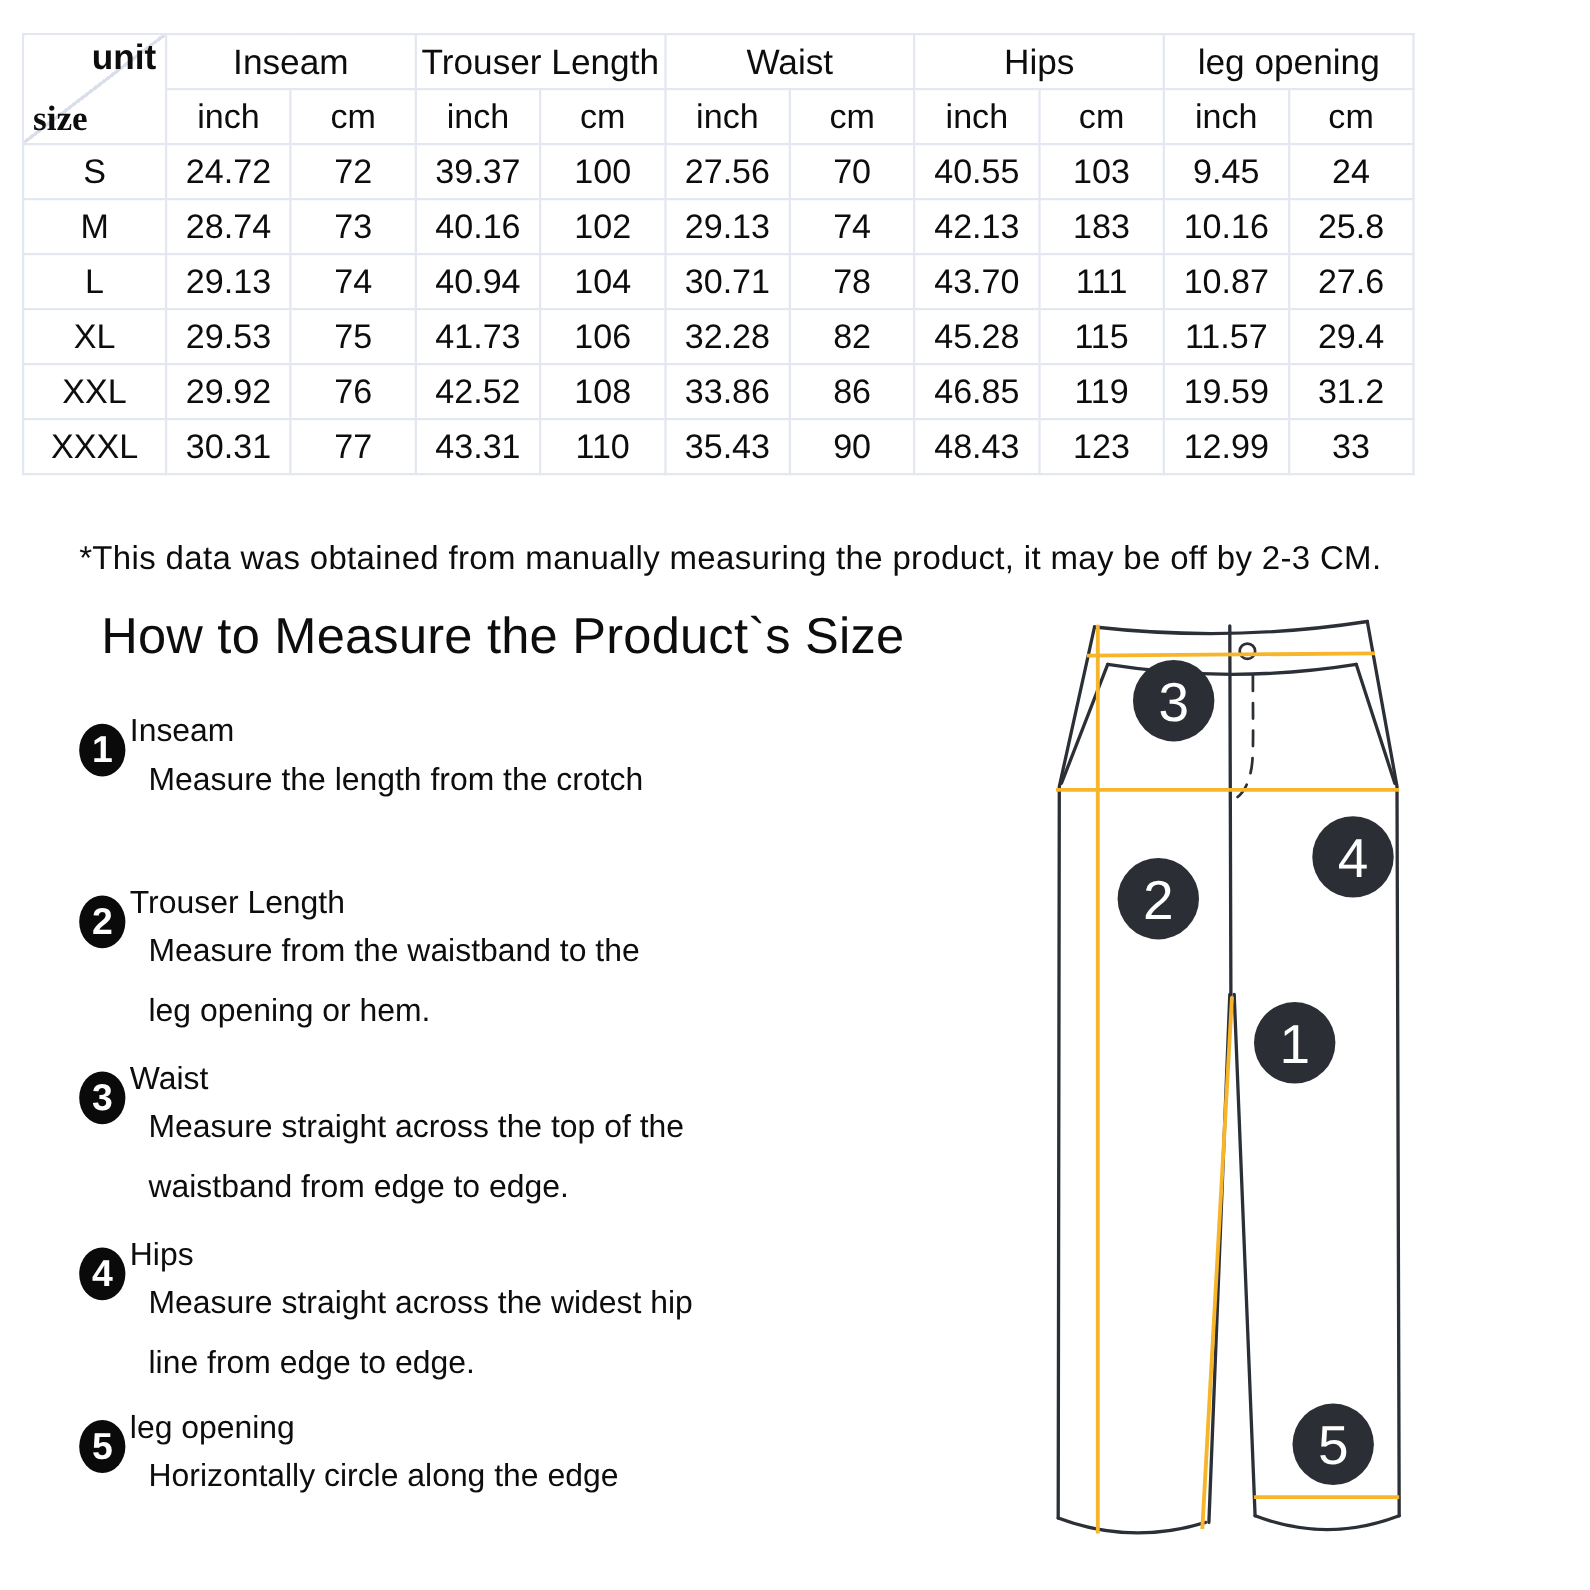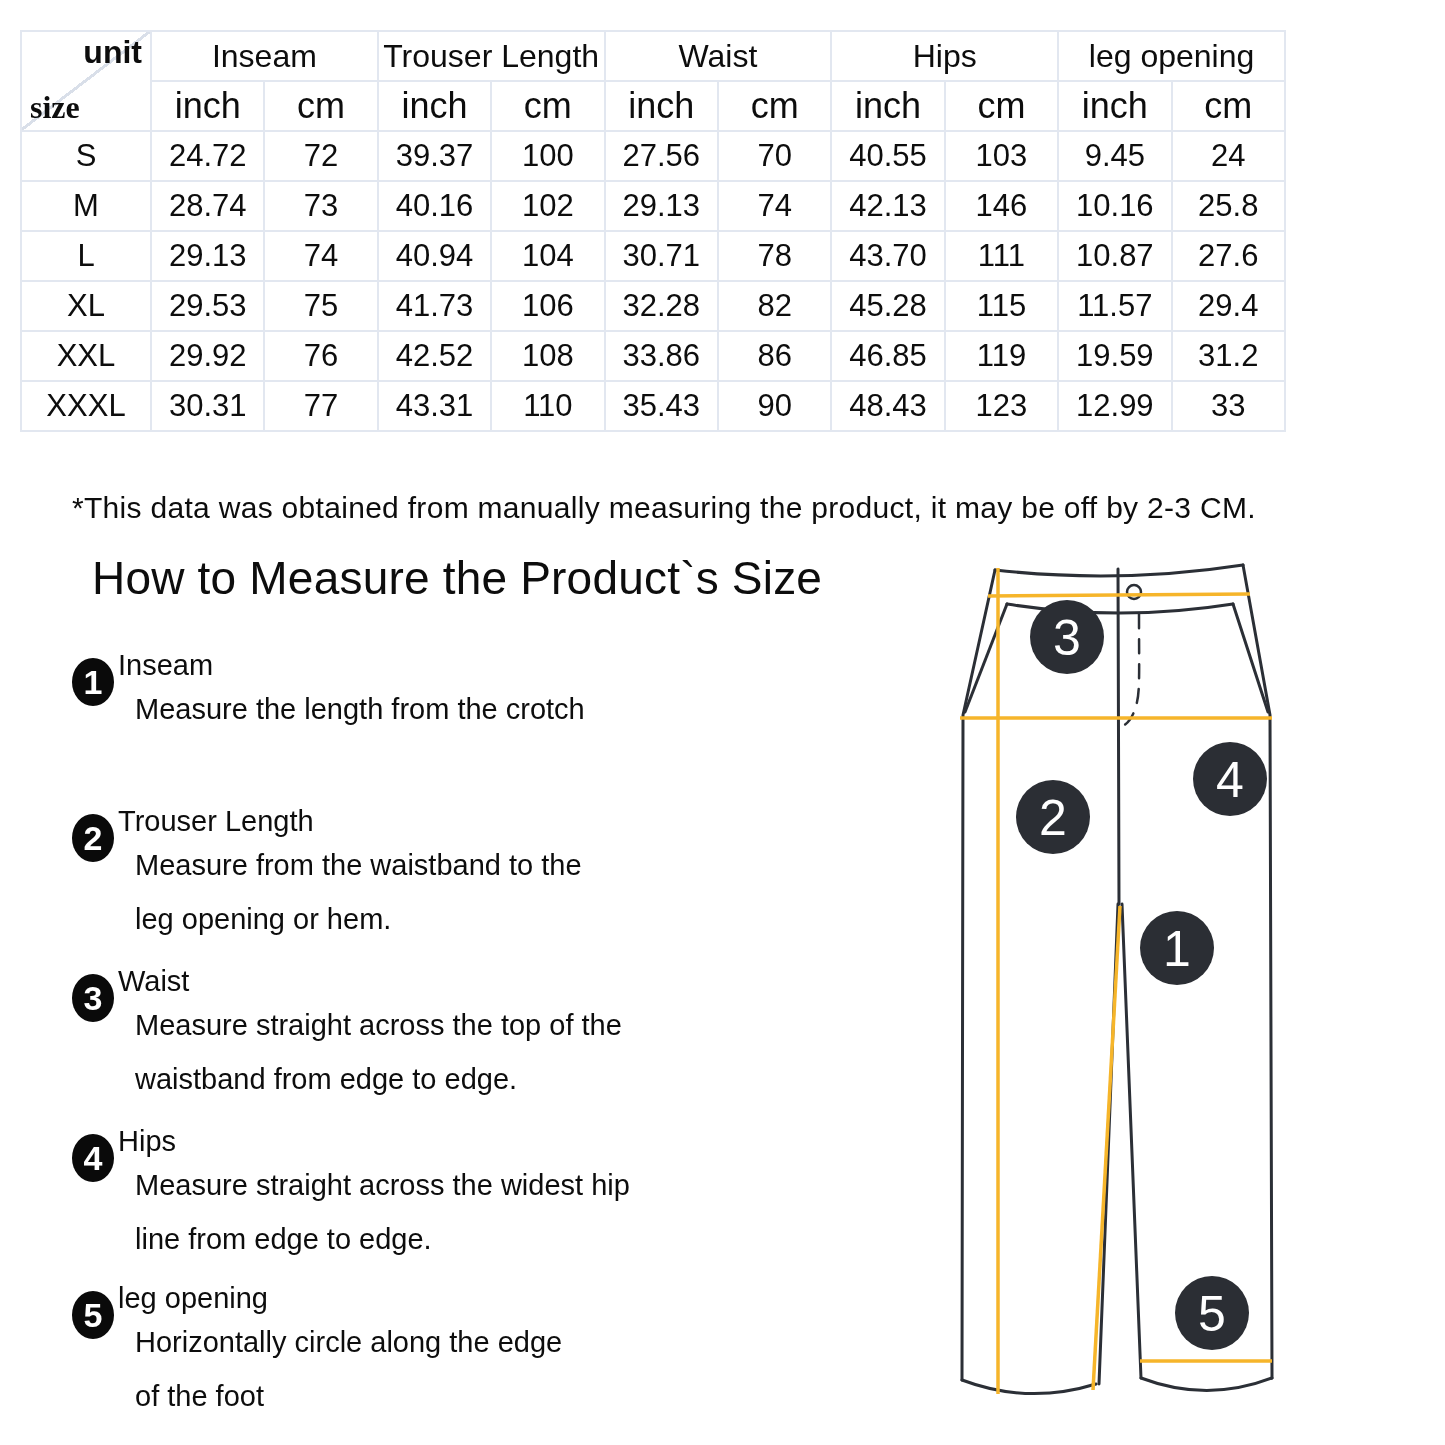--- a/index.html
+++ b/index.html
@@ -14,21 +14,21 @@
     position:absolute; left:20px; top:30px; width:1266px;
     border-collapse:collapse; table-layout:fixed;
   }
   .size-table col.c-size { width:130px; }
   .size-table th, .size-table td {
     border:2px solid #e2e7f0; background:#ffffff;
     text-align:center; vertical-align:middle; padding:0;
     font-weight:normal; font-size:31px; height:48px; white-space:nowrap;
   }
   .size-table thead th.grp { font-size:32px; }
-  .size-table thead tr.units th { font-size:36px; }
+  .size-table thead tr.units th { font-size:31px; }
   th.corner {
     position:relative;
     background:
       linear-gradient(to bottom right,
         #ffffff calc(50% - 2px), #d9dfe9 calc(50% - 2px),
         #d9dfe9 calc(50% + 1px), #ffffff calc(50% + 1px));
   }
   th.corner .corner-top    { position:absolute; top:2px;  right:8px;  font-size:32px; font-weight:bold; }
   th.corner .corner-bottom { position:absolute; bottom:4px; left:8px; font-size:32px; font-weight:bold;font-family:Liberation Serif, serif; }
 
@@ -110,21 +110,21 @@
       </tr>
       <tr>
         <td>M</td>
         <td>28.74</td>
         <td>73</td>
         <td>40.16</td>
         <td>102</td>
         <td>29.13</td>
         <td>74</td>
         <td>42.13</td>
-        <td>146</td>
+        <td>183</td>
         <td>10.16</td>
         <td>25.8</td>
       </tr>
       <tr>
         <td>L</td>
         <td>29.13</td>
         <td>74</td>
         <td>40.94</td>
         <td>104</td>
         <td>30.71</td>
@@ -199,21 +199,20 @@
 <div class="step step4">
   <div class="badge">4</div>
   <div class="stitle">Hips</div>
   <div class="sline">Measure straight across the widest hip</div>
   <div class="sline">line from edge to edge.</div>
 </div>
 <div class="step step5">
   <div class="badge">5</div>
   <div class="stitle">leg opening</div>
   <div class="sline">Horizontally circle along the edge</div>
-  <div class="sline">of the foot</div>
 </div>
 
 <svg class="pants-svg" width="400" height="895" viewBox="0 0 400 895">
 
   <g fill="none" stroke="#2B2F36" stroke-width="3" stroke-linejoin="round" stroke-linecap="round">
     <path d="M 45 18 Q 170 32 293 13"></path>
     <path d="M 57 52 Q 170 70 283 52"></path>
     <path d="M 45 18 L 13 163 L 12 828"></path>
     <path d="M 12 828 Q 78 853 146 832"></path>
     <path d="M 168 352 L 149 832"></path>

